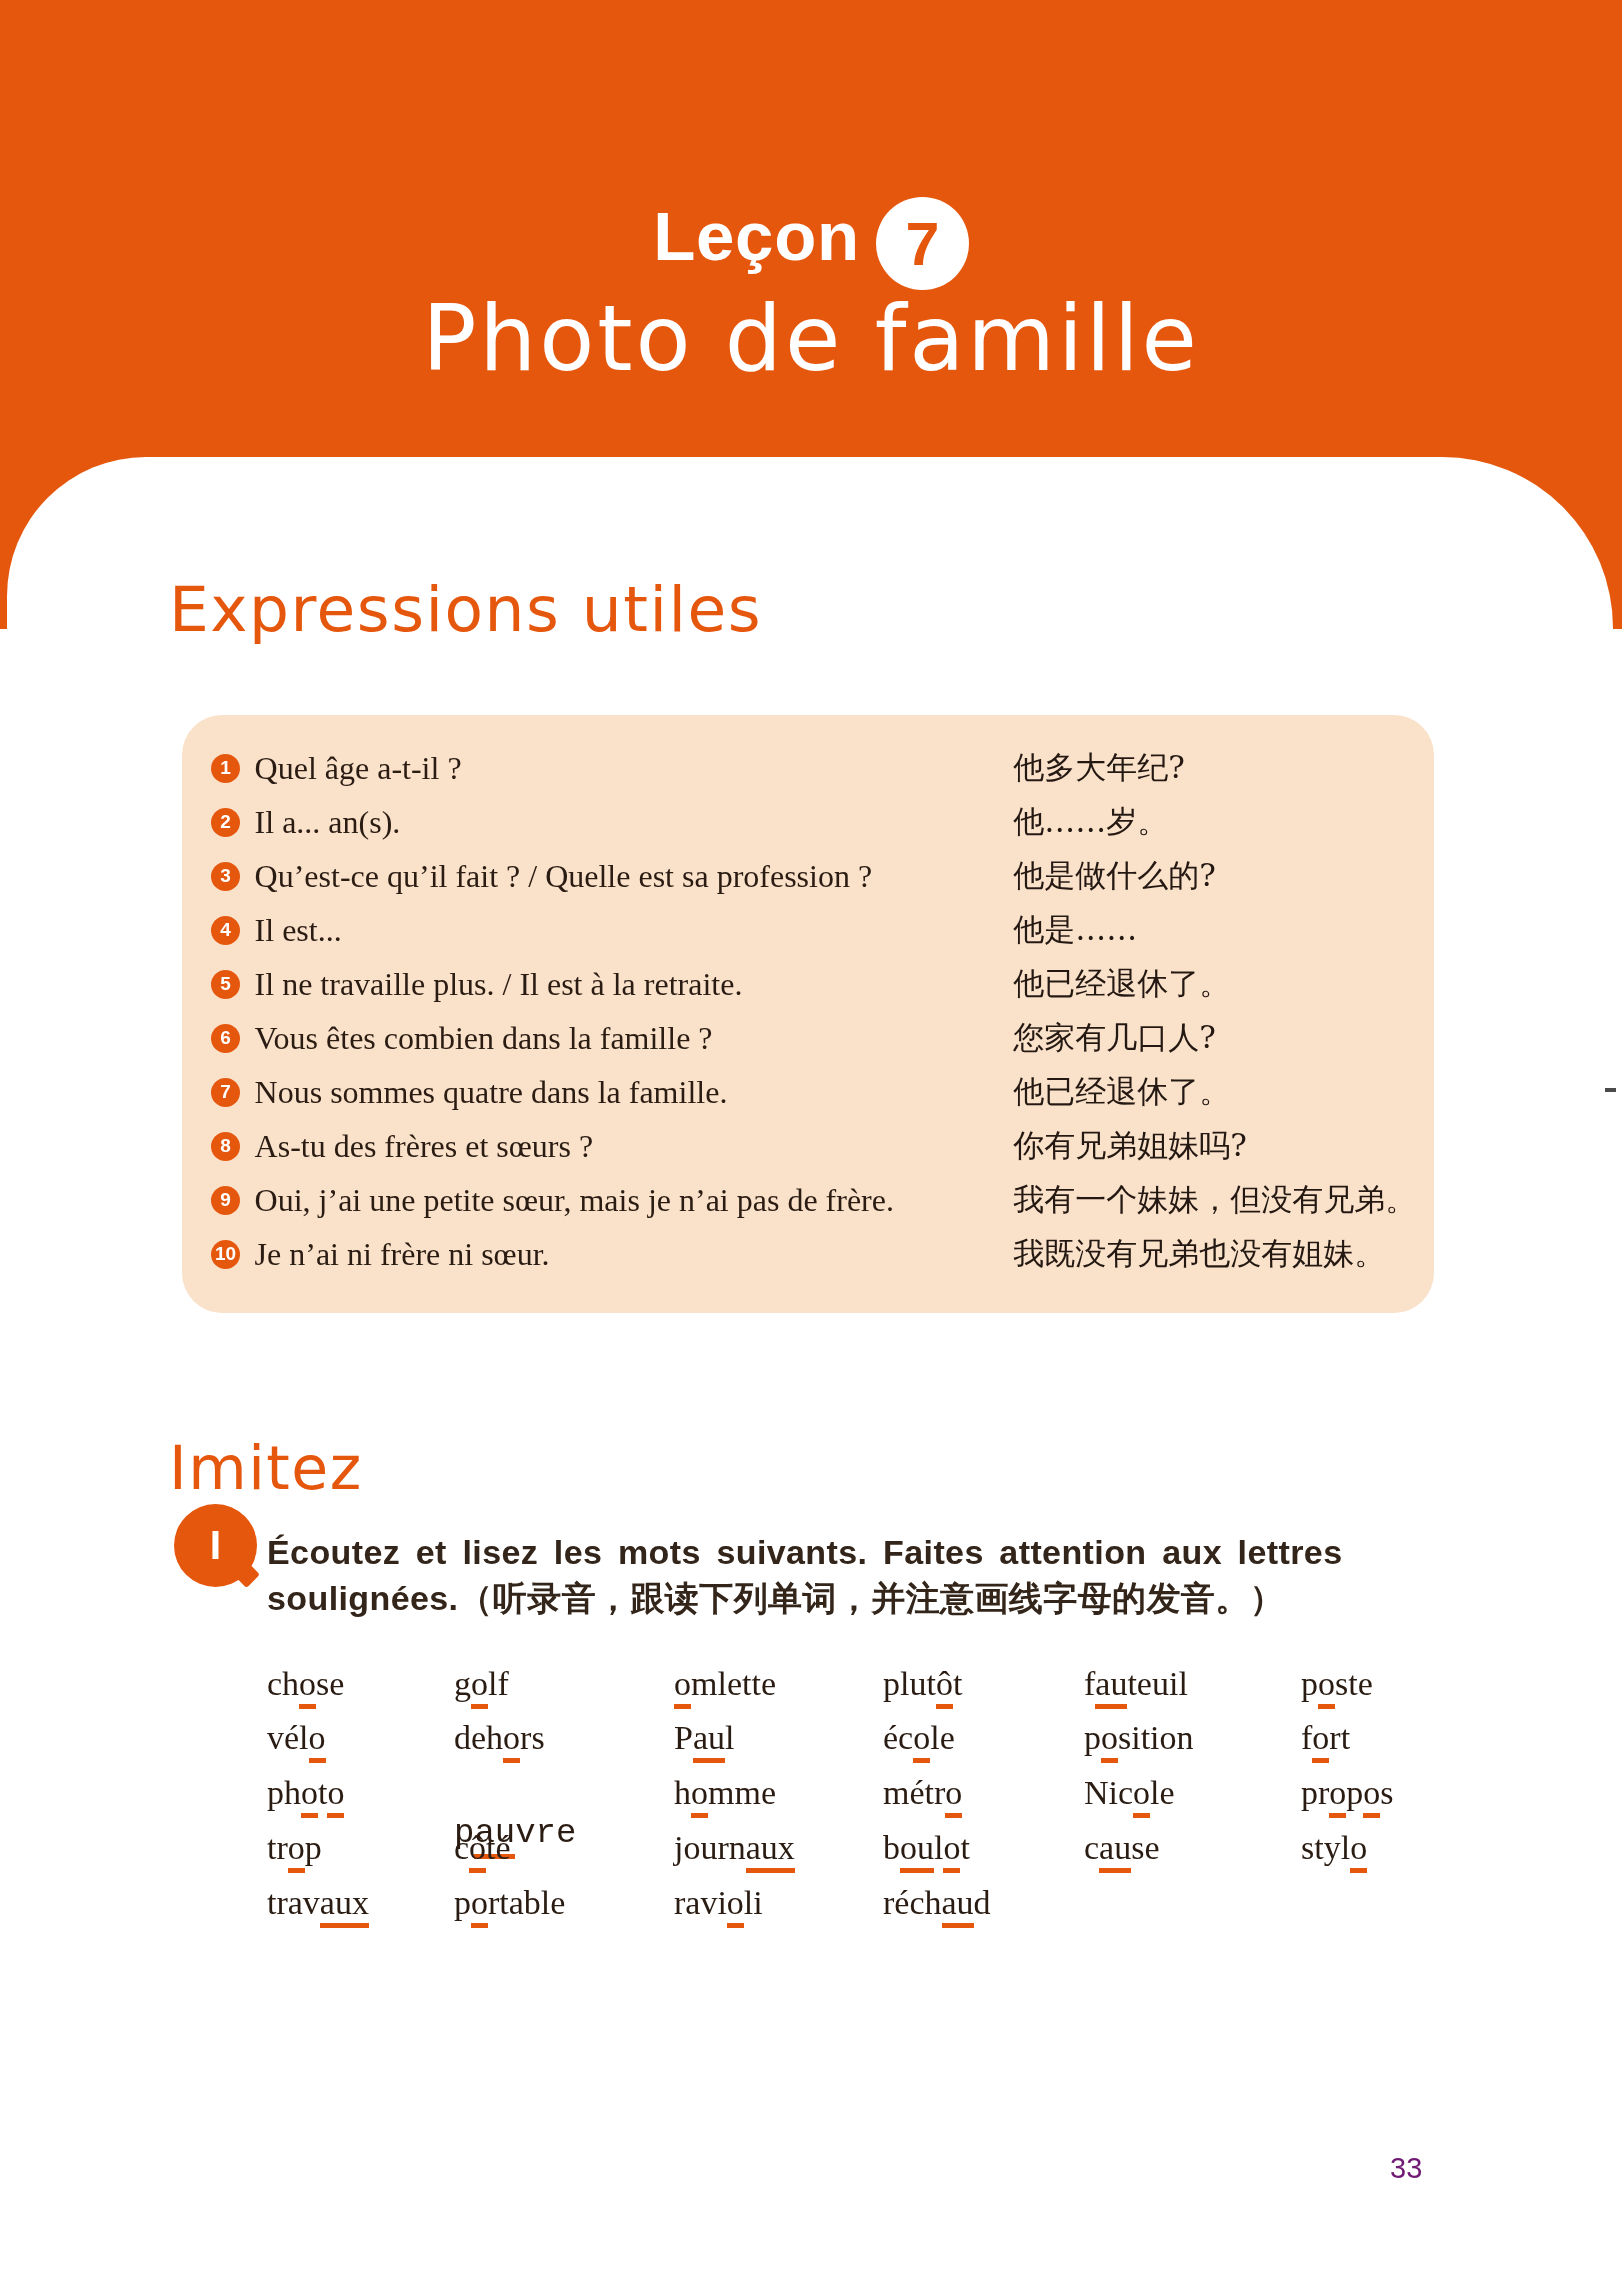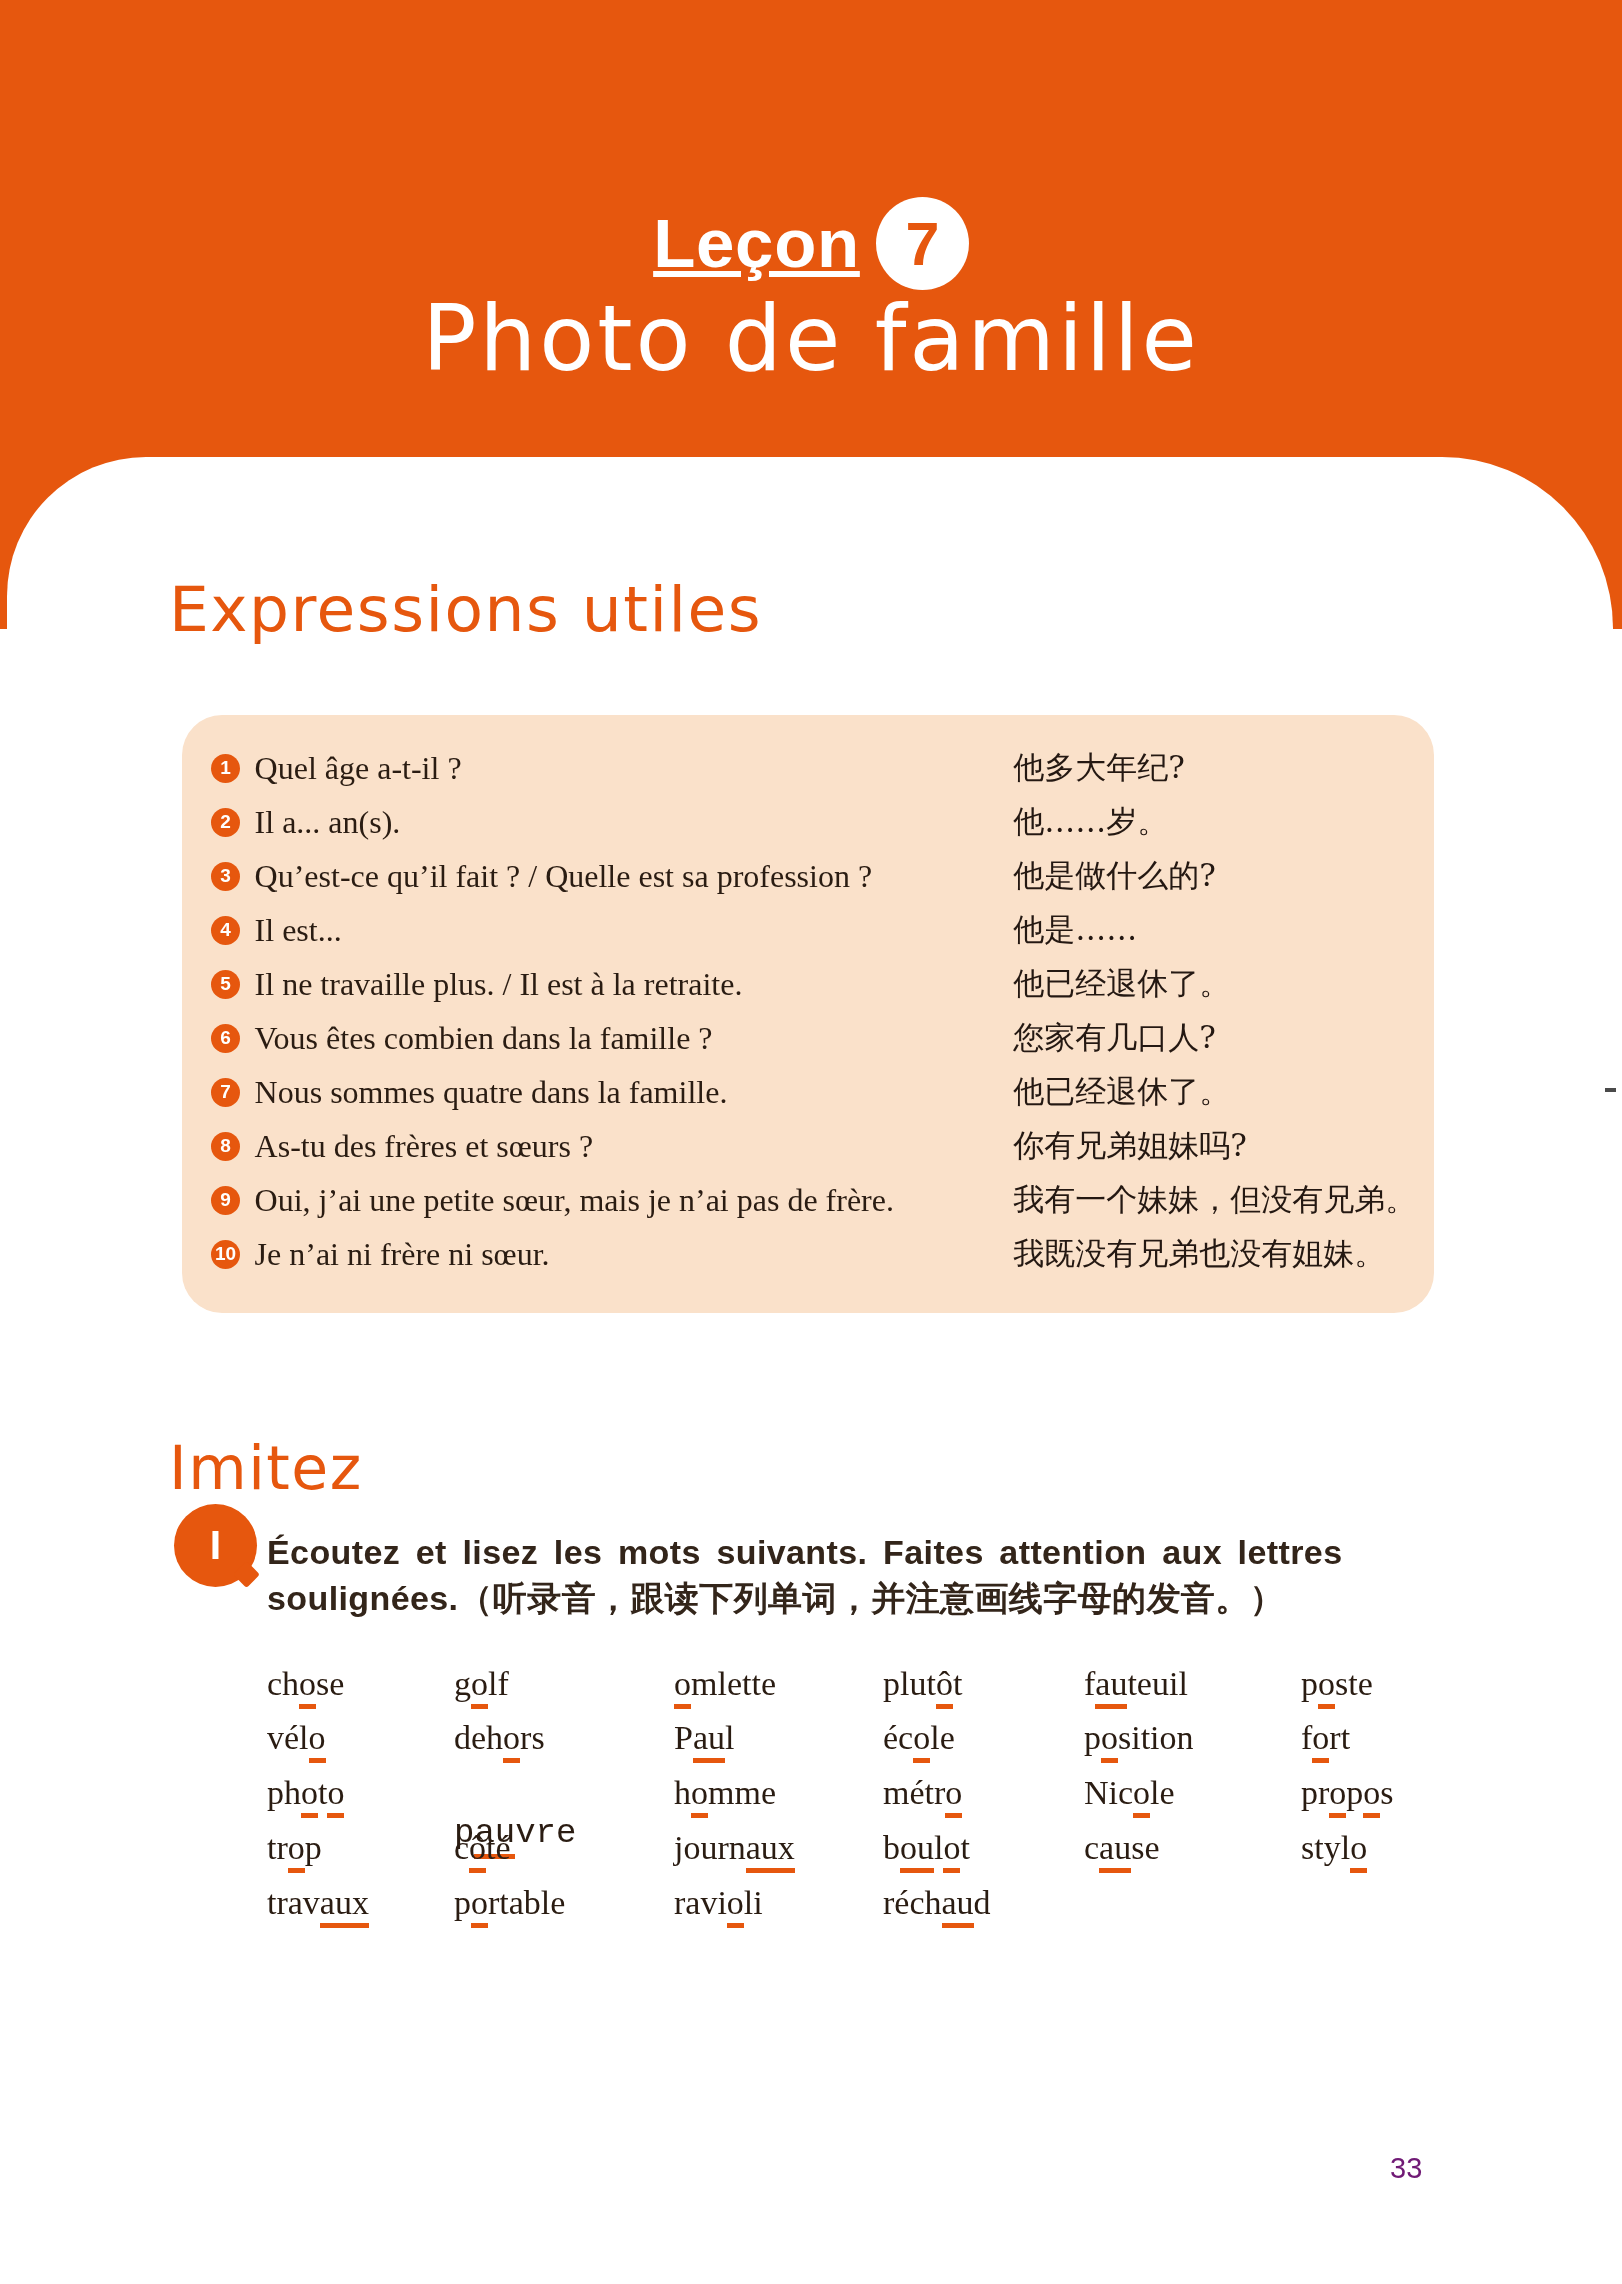--- a/index.html
+++ b/index.html
@@ -10,21 +10,21 @@
     --ink-bold:#33251A;
   }
   html,body{margin:0;padding:0;}
   #page{
     position:relative;width:1622px;height:2284px;overflow:hidden;
     background:#ffffff;font-family:"Liberation Sans",sans-serif;
   }
   .orange-bg{position:absolute;top:0;left:0;width:100%;height:629px;background:var(--orange);}
   .white-panel{position:absolute;top:457px;left:7.3px;right:9.5px;bottom:0;background:#ffffff;border-radius:139px 171px 0 0;}
 
-  .lecon-row{position:absolute;top:197px;left:0;width:100%;display:flex;justify-content:center;align-items:center;gap:16px;color:#fff;z-index:3;text-decoration:underline;}
+  .lecon-row{position:absolute;top:197px;left:0;width:100%;display:flex;justify-content:center;gap:16px;color:#fff;z-index:3;}
   .lecon-label{font-size:69px;font-weight:bold;letter-spacing:0.7px;}
   .lesson-badge{width:93px;height:93px;background:#ffffff;border-radius:50%;display:flex;align-items:center;justify-content:center;}
   .lesson-badge span{color:var(--orange);font-size:61px;font-weight:bold;}
 
   .page-title{
     position:absolute;top:286px;left:0;width:100%;text-align:center;color:#ffffff;z-index:3;
     font-family:"DejaVu Sans",sans-serif;font-size:90px;letter-spacing:2.9px;font-weight:400;
   }
 
   .section-heading{position:absolute;color:var(--orange);z-index:4;font-family:"DejaVu Sans",sans-serif;font-weight:400;}

